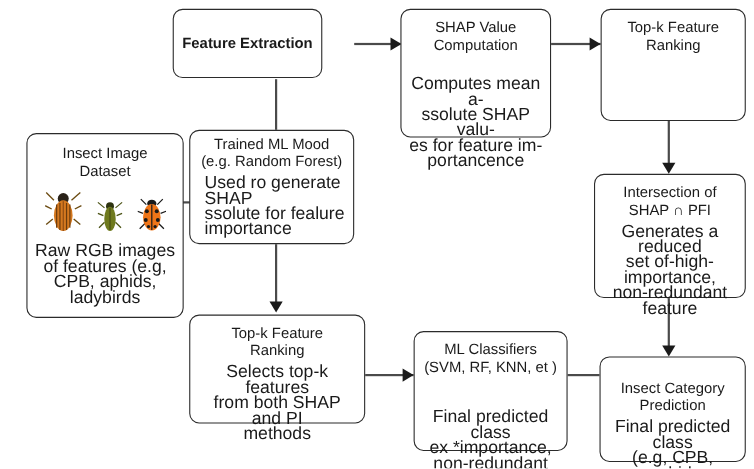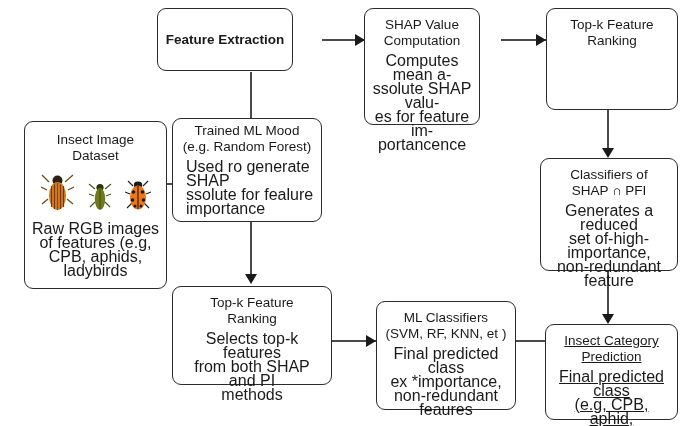--- a/index.html
+++ b/index.html
@@ -184,59 +184,59 @@
   </div>
 
   <div class="node" style="left:172px; top:118px; width:150px; height:104px; justify-content:flex-start; padding-top:4px;">
     <div class="title">Trained ML Mood
 (e.g. Random Forest)</div>
     <div class="body left">Used ro generate SHAP
 ssolute for fealure
 importance</div>
   </div>
 
-  <div class="node" style="left:364px; top:8px; width:116px; height:117px; justify-content:flex-start; padding-top:8px;">
+  <div class="node" style="left:364px; top:8px; width:137px; height:117px; justify-content:flex-start; padding-top:8px;gap:16px;">
     <div class="title">SHAP Value
 Computation</div>
     <div class="body">Computes mean a-
 ssolute SHAP valu-
 es for feature im-
 portancence</div>
   </div>
 
   <div class="node" style="left:546px; top:8px; width:132px; height:102px; justify-content:flex-start; padding-top:8px;">
     <div class="title">Top-k Feature
 Ranking</div>
   </div>
 
   <div class="node" style="left:540px; top:158px; width:138px; height:113px; justify-content:flex-start; padding-top:8px;">
-    <div class="title">Classifiers of
+    <div class="title">Intersection of
 SHAP ∩ PFI</div>
     <div class="body">Generates a reduced
 set of-high-importance,
 non-redundant feature</div>
   </div>
 
   <div class="node" style="left:172px; top:286px; width:160px; height:99px; justify-content:flex-start; padding-top:8px;">
     <div class="title">Top-k Feature
 Ranking</div>
     <div class="body">Selects top-k features
 from both SHAP and PI
 methods</div>
   </div>
 
-  <div class="node" style="left:376px; top:301px; width:140px; height:109px; justify-content:flex-start; padding-top:8px;">
+  <div class="node" style="left:376px; top:301px; width:140px; height:109px; justify-content:flex-start; padding-top:8px;gap:26px;">
     <div class="title">ML Classifiers
 (SVM, RF, KNN, et )</div>
     <div class="body">Final predicted class
 ex *importance,
 non-redundant feaures</div>
   </div>
 
-  <div class="node" style="left:545px; top:324px; width:133px; height:96px; justify-content:flex-start; padding-top:8px;text-decoration:underline;">
+  <div class="node" style="left:545px; top:324px; width:133px; height:96px; justify-content:flex-start; padding-top:20px;">
     <div class="title">Insect Category
 Prediction</div>
     <div class="body">Final predicted class
 (e.g, CPB, aphid,
 ladybird)</div>
   </div>
 
 </div>
 
 </body></html>

